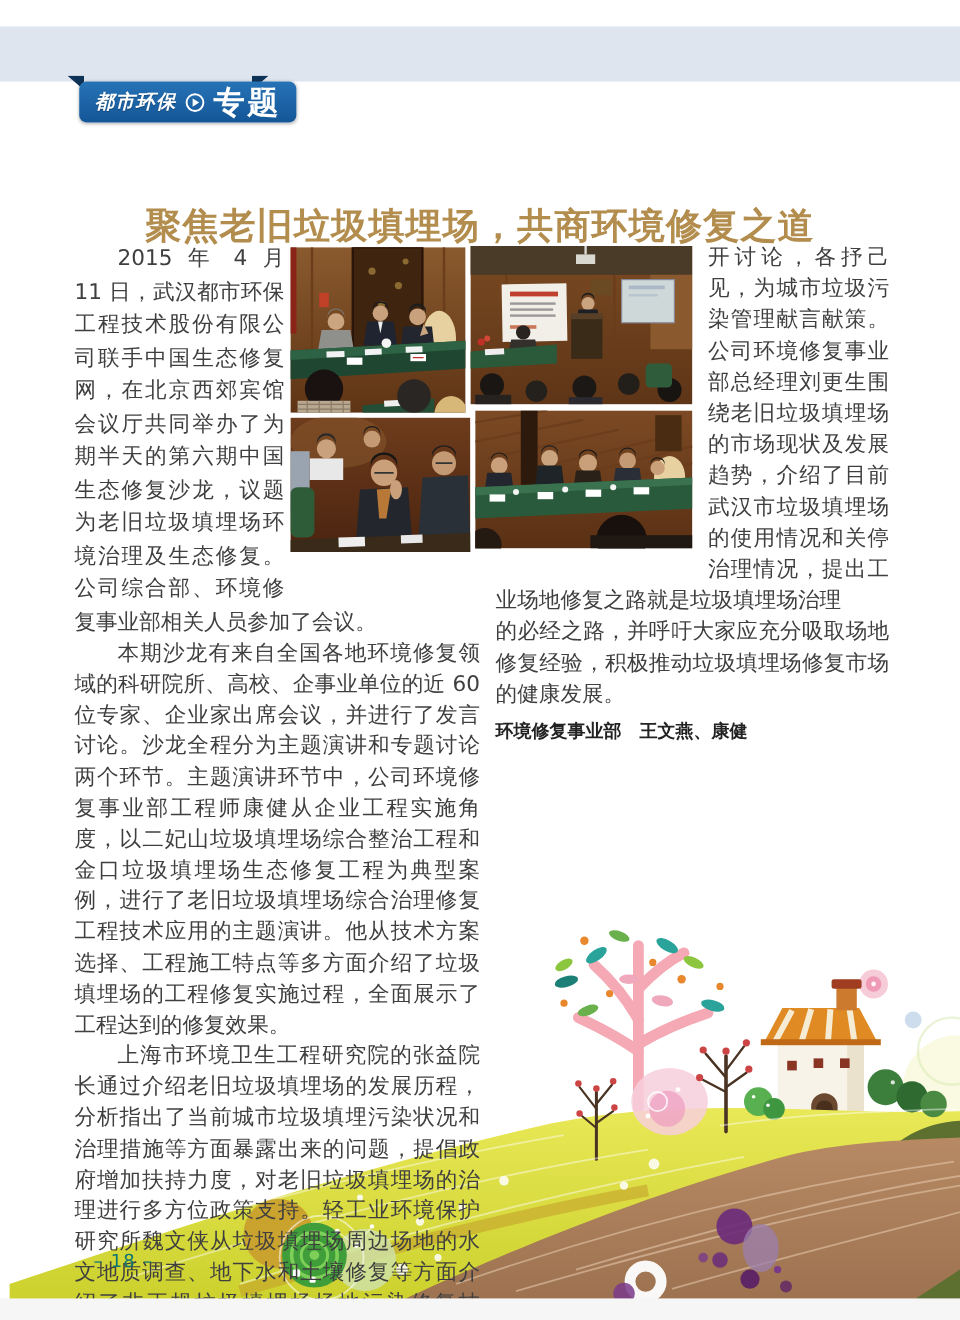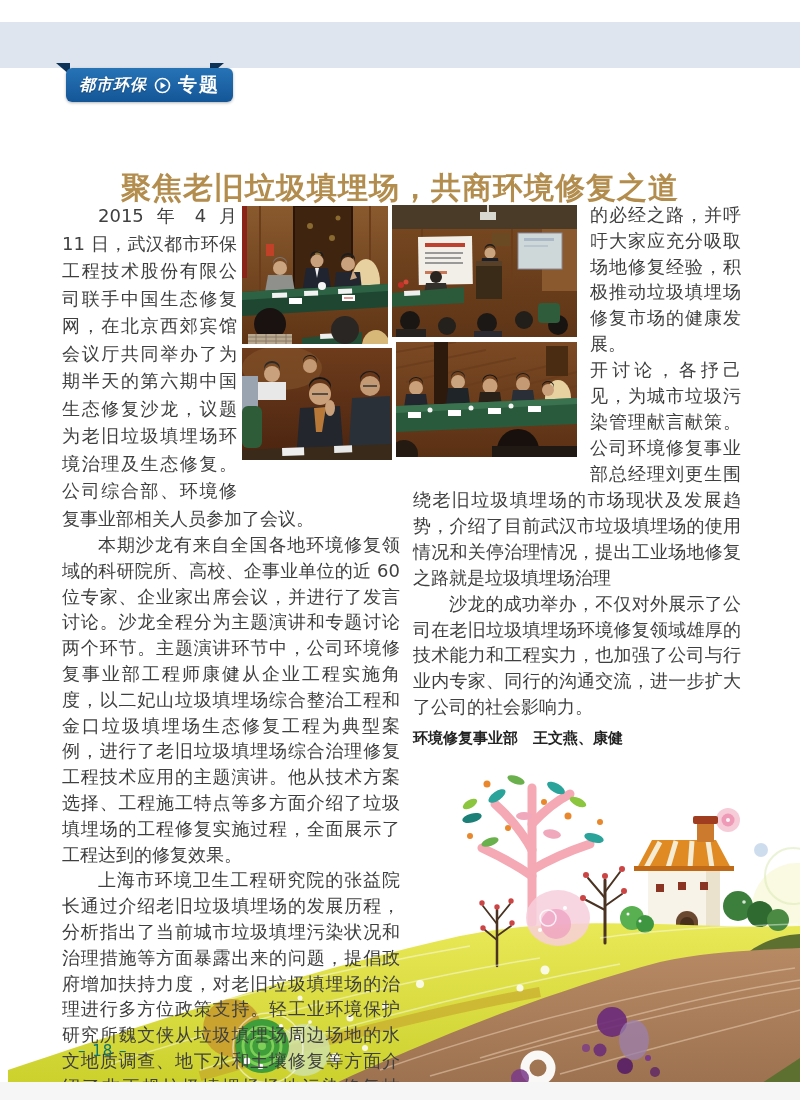--- a/index.html
+++ b/index.html
@@ -6,21 +6,21 @@
   .page{position:relative;width:800px;height:1100px;margin:0 auto;background:#fff;overflow:hidden;
         font-family:"DejaVu Sans","Liberation Sans",sans-serif;color:#3f3f3f;}
   
   .band{position:absolute;left:0;top:22px;width:800px;height:46px;background:#dfe5ee;}
   .fold{position:absolute;width:14px;height:12px;background:#0e3358;}
   .fold-left{left:56px;top:63px;clip-path:polygon(0 0,100% 0,100% 100%);}
   .fold-right{left:210px;top:63px;clip-path:polygon(0 0,100% 0,0 100%);}
   .ribbon{position:absolute;left:66px;top:40px;height:34px;padding:0 13px;display:flex;align-items:center;gap:7px;
           background:linear-gradient(#2673b6,#145697);border-radius:6px;box-shadow:0 1px 3px rgba(0,0,0,.3);margin-top:28px;}
   .logo-text{color:#fff;font-weight:700;font-style:italic;font-size:16px;letter-spacing:1px;white-space:nowrap;text-shadow:0 1px 1px rgba(0,0,0,.3);}
-  .badge{color:#fff;font-weight:900;font-size:19px;letter-spacing:2px;white-space:nowrap;}
+  .badge{color:#fff;font-weight:900;font-size:26px;letter-spacing:2px;white-space:nowrap;}
   
   .title{position:absolute;left:0;top:148px;width:800px;text-align:center;font-size:30px;font-weight:900;
          color:#b38d4d;letter-spacing:1px;}
   
   .col{position:absolute;top:202px;text-align:justify;z-index:2;}
   .col-left{left:62px;width:338px;}
   .col-right{left:413px;width:328px;}
   .spacer-l{float:right;width:163px;height:285px;}
   .spacer-r{float:left;width:177px;height:284px;}
   .para{font-size:18px;line-height:25.8px;margin:0;}
@@ -57,23 +57,22 @@
   <div class="col col-left">
     <div class="spacer-l"></div>
     <p class="para first-l indent">2015 年 4 月 11 日，武汉都市环保工程技术股份有限公司联手中国生态修复网，在北京西郊宾馆会议厅共同举办了为期半天的第六期中国生态修复沙龙，议题为老旧垃圾填埋场环境治理及生态修复。公司综合部、环境修复事业部相关人员参加了会议。</p>
     <p class="para indent">本期沙龙有来自全国各地环境修复领域的科研院所、高校、企事业单位的近 60 位专家、企业家出席会议，并进行了发言讨论。沙龙全程分为主题演讲和专题讨论两个环节。主题演讲环节中，公司环境修复事业部工程师康健从企业工程实施角度，以二妃山垃圾填埋场综合整治工程和金口垃圾填埋场生态修复工程为典型案例，进行了老旧垃圾填埋场综合治理修复工程技术应用的主题演讲。他从技术方案选择、工程施工特点等多方面介绍了垃圾填埋场的工程修复实施过程，全面展示了工程达到的修复效果。</p>
     <p class="para indent">上海市环境卫生工程研究院的张益院长通过介绍老旧垃圾填埋场的发展历程，分析指出了当前城市垃圾填埋污染状况和治理措施等方面暴露出来的问题，提倡政府增加扶持力度，对老旧垃圾填埋场的治理进行多方位政策支持。轻工业环境保护研究所魏文侠从垃圾填埋场周边场地的水文地质调查、地下水和土壤修复等方面介绍了非正规垃圾填埋场场地污染修复技术。</p>
     <p class="para indent">专题讨论环节，各企业家、专家围绕议题分别展</p>
   </div>
 
   <div class="col col-right">
     <div class="spacer-r"></div>
+    <p class="para first-r">开讨论，各抒己见，为城市垃圾污染管理献言献策。公司环境修复事业部总经理刘更生围绕老旧垃圾填埋场的市场现状及发展趋势，介绍了目前武汉市垃圾填埋场的使用情况和关停治理情况，提出工业场地修复之路就是垃圾填埋场治理</p>
     <p class="para">的必经之路，并呼吁大家应充分吸取场地修复经验，积极推动垃圾填埋场修复市场的健康发展。</p>
-    <p class="para first-r">开讨论，各抒己见，为城市垃圾污染管理献言献策。公司环境修复事业部总经理刘更生围绕老旧垃圾填埋场的市场现状及发展趋势，介绍了目前武汉市垃圾填埋场的使用情况和关停治理情况，提出工业场地修复之路就是垃圾填埋场治理</p>
-    <p class="para indent">沙龙的成功举办，不仅对外展示了公司在老旧垃圾填埋场环境修复领域雄厚的技术能力和工程实力，也加强了公司与行业内专家、同行的沟通交流，进一步扩大了公司的社会影响力。</p>
     <p class="byline">环境修复事业部　王文燕、康健</p>
   </div>
 
   <svg class="photo" style="left:242px;top:206px" width="146" height="138" viewBox="0 0 146 138">
     <defs>
         <linearGradient id="gA" x1="0" y1="0" x2="0" y2="1">
       <stop offset="0" stop-color="#8a5a2e"></stop>
           <stop offset="1" stop-color="#5e3415"></stop>
         </linearGradient>
       </defs>

